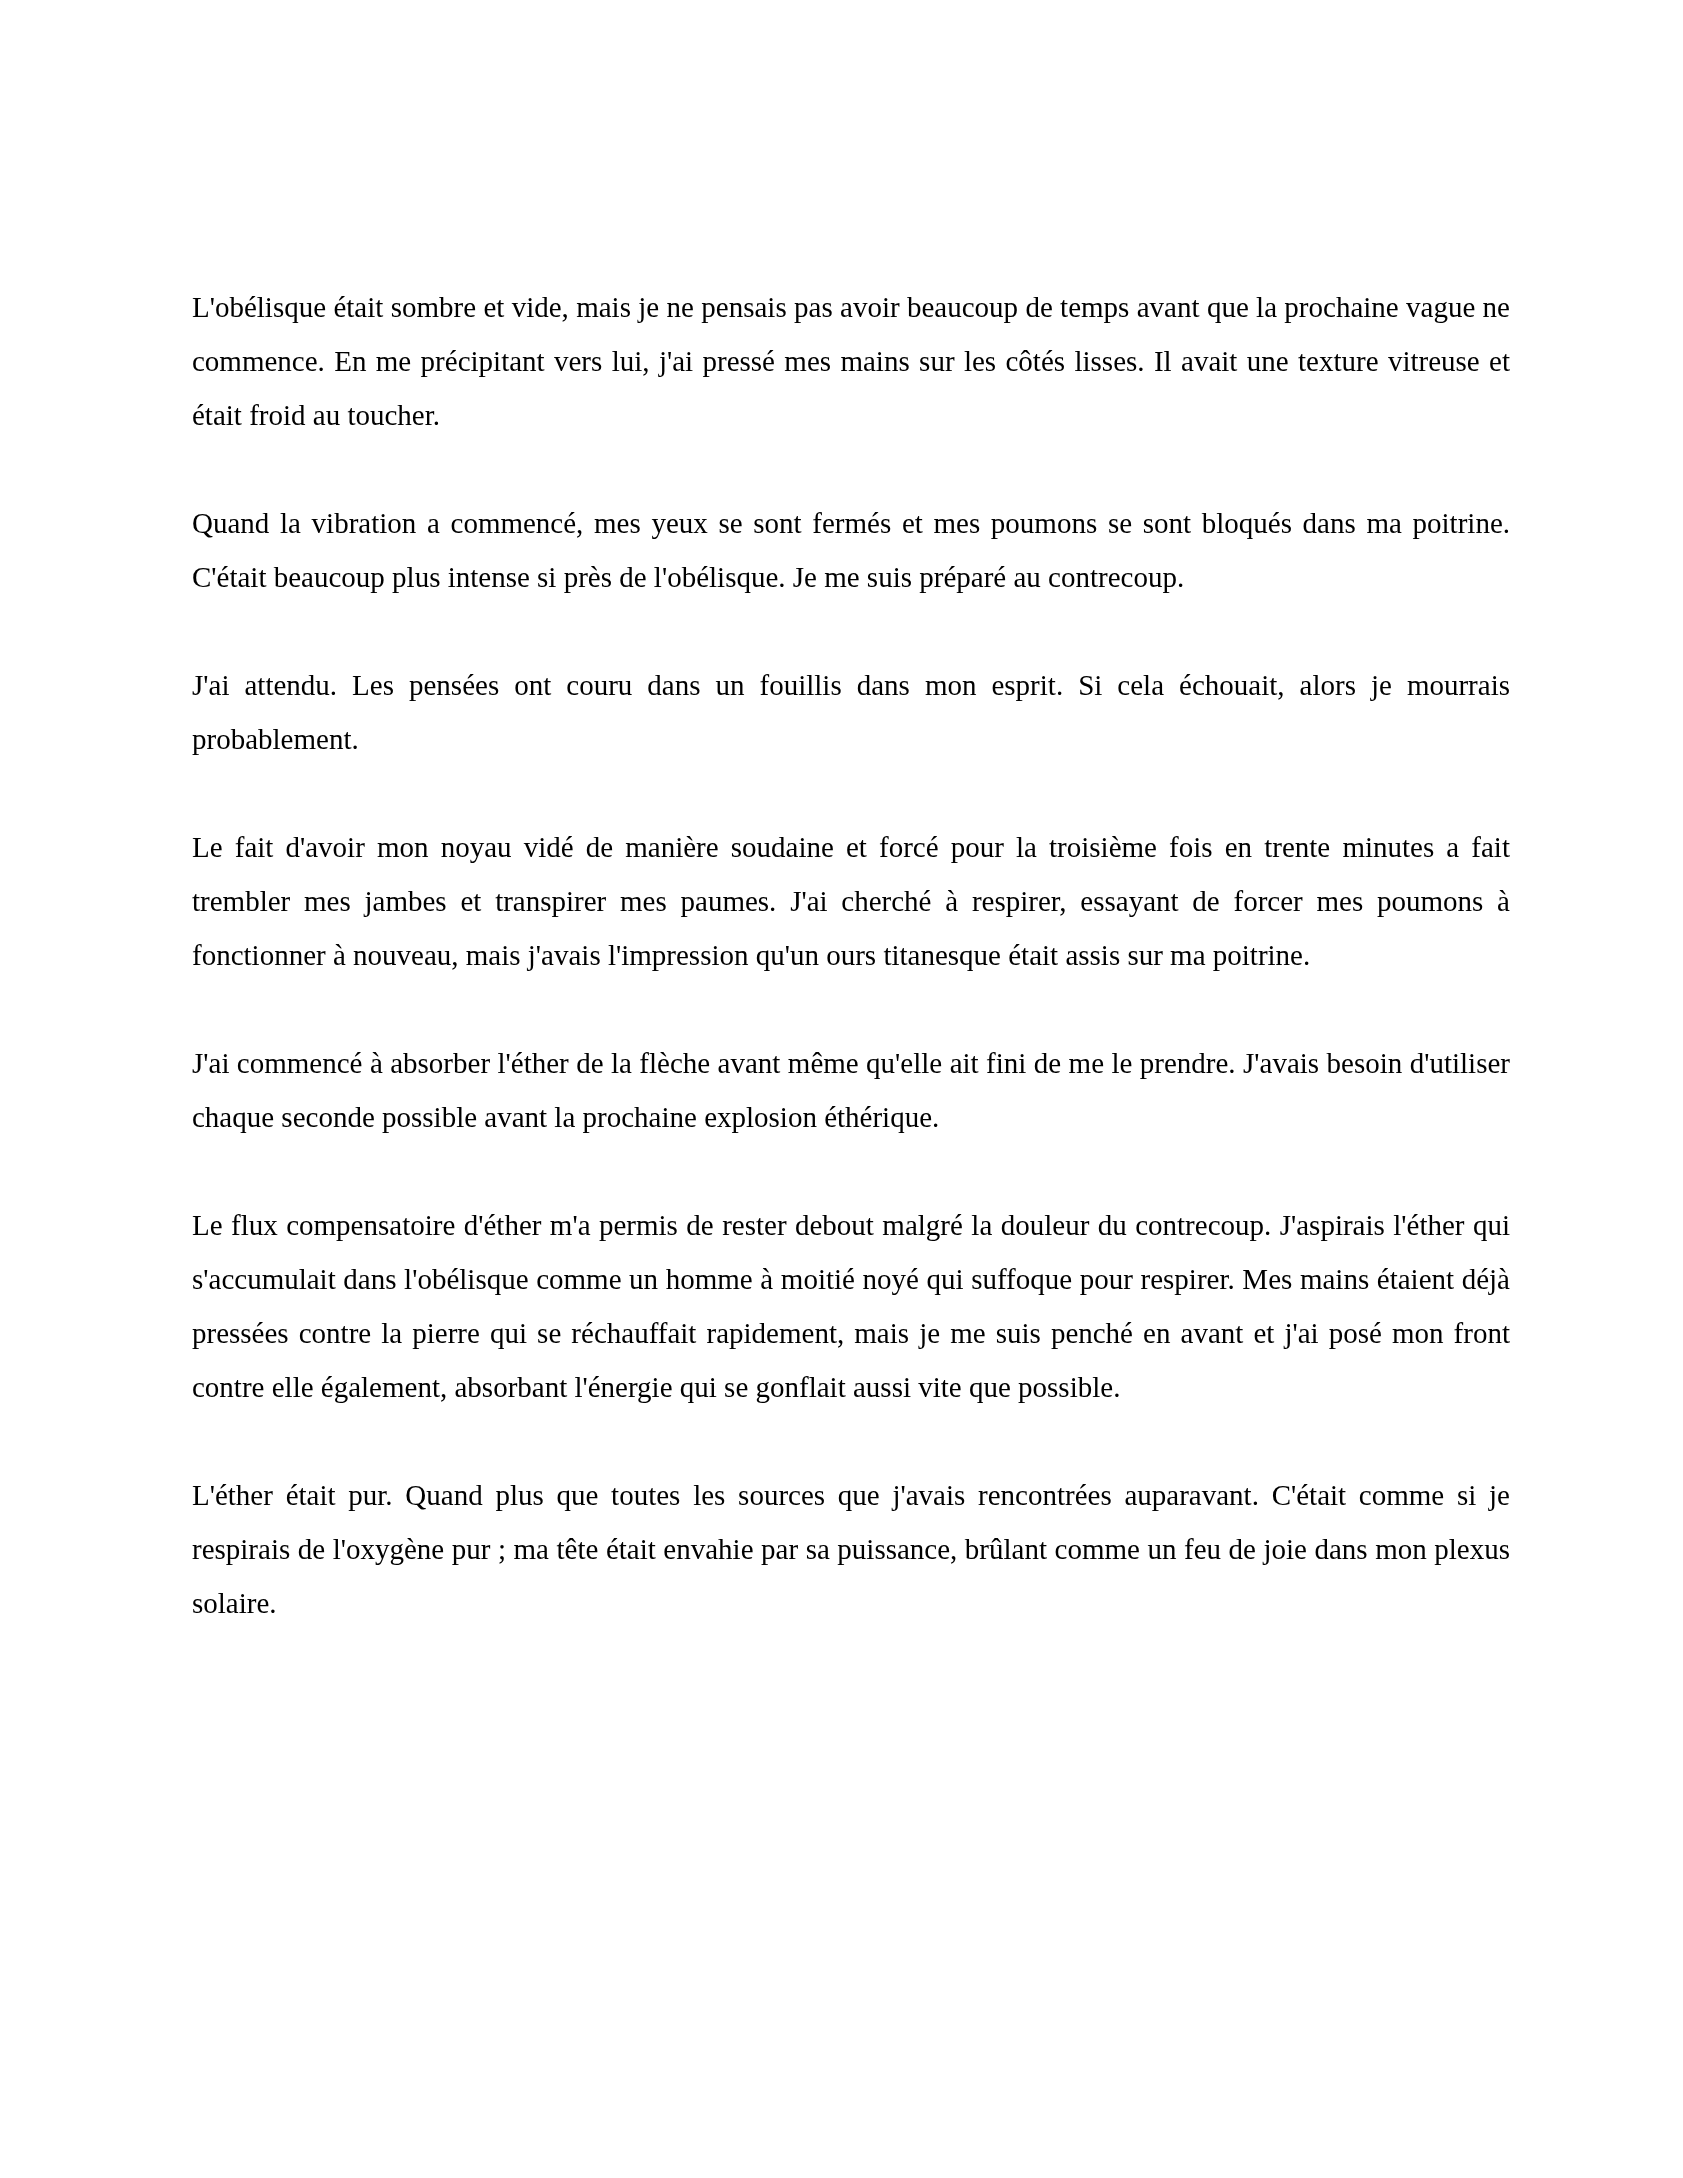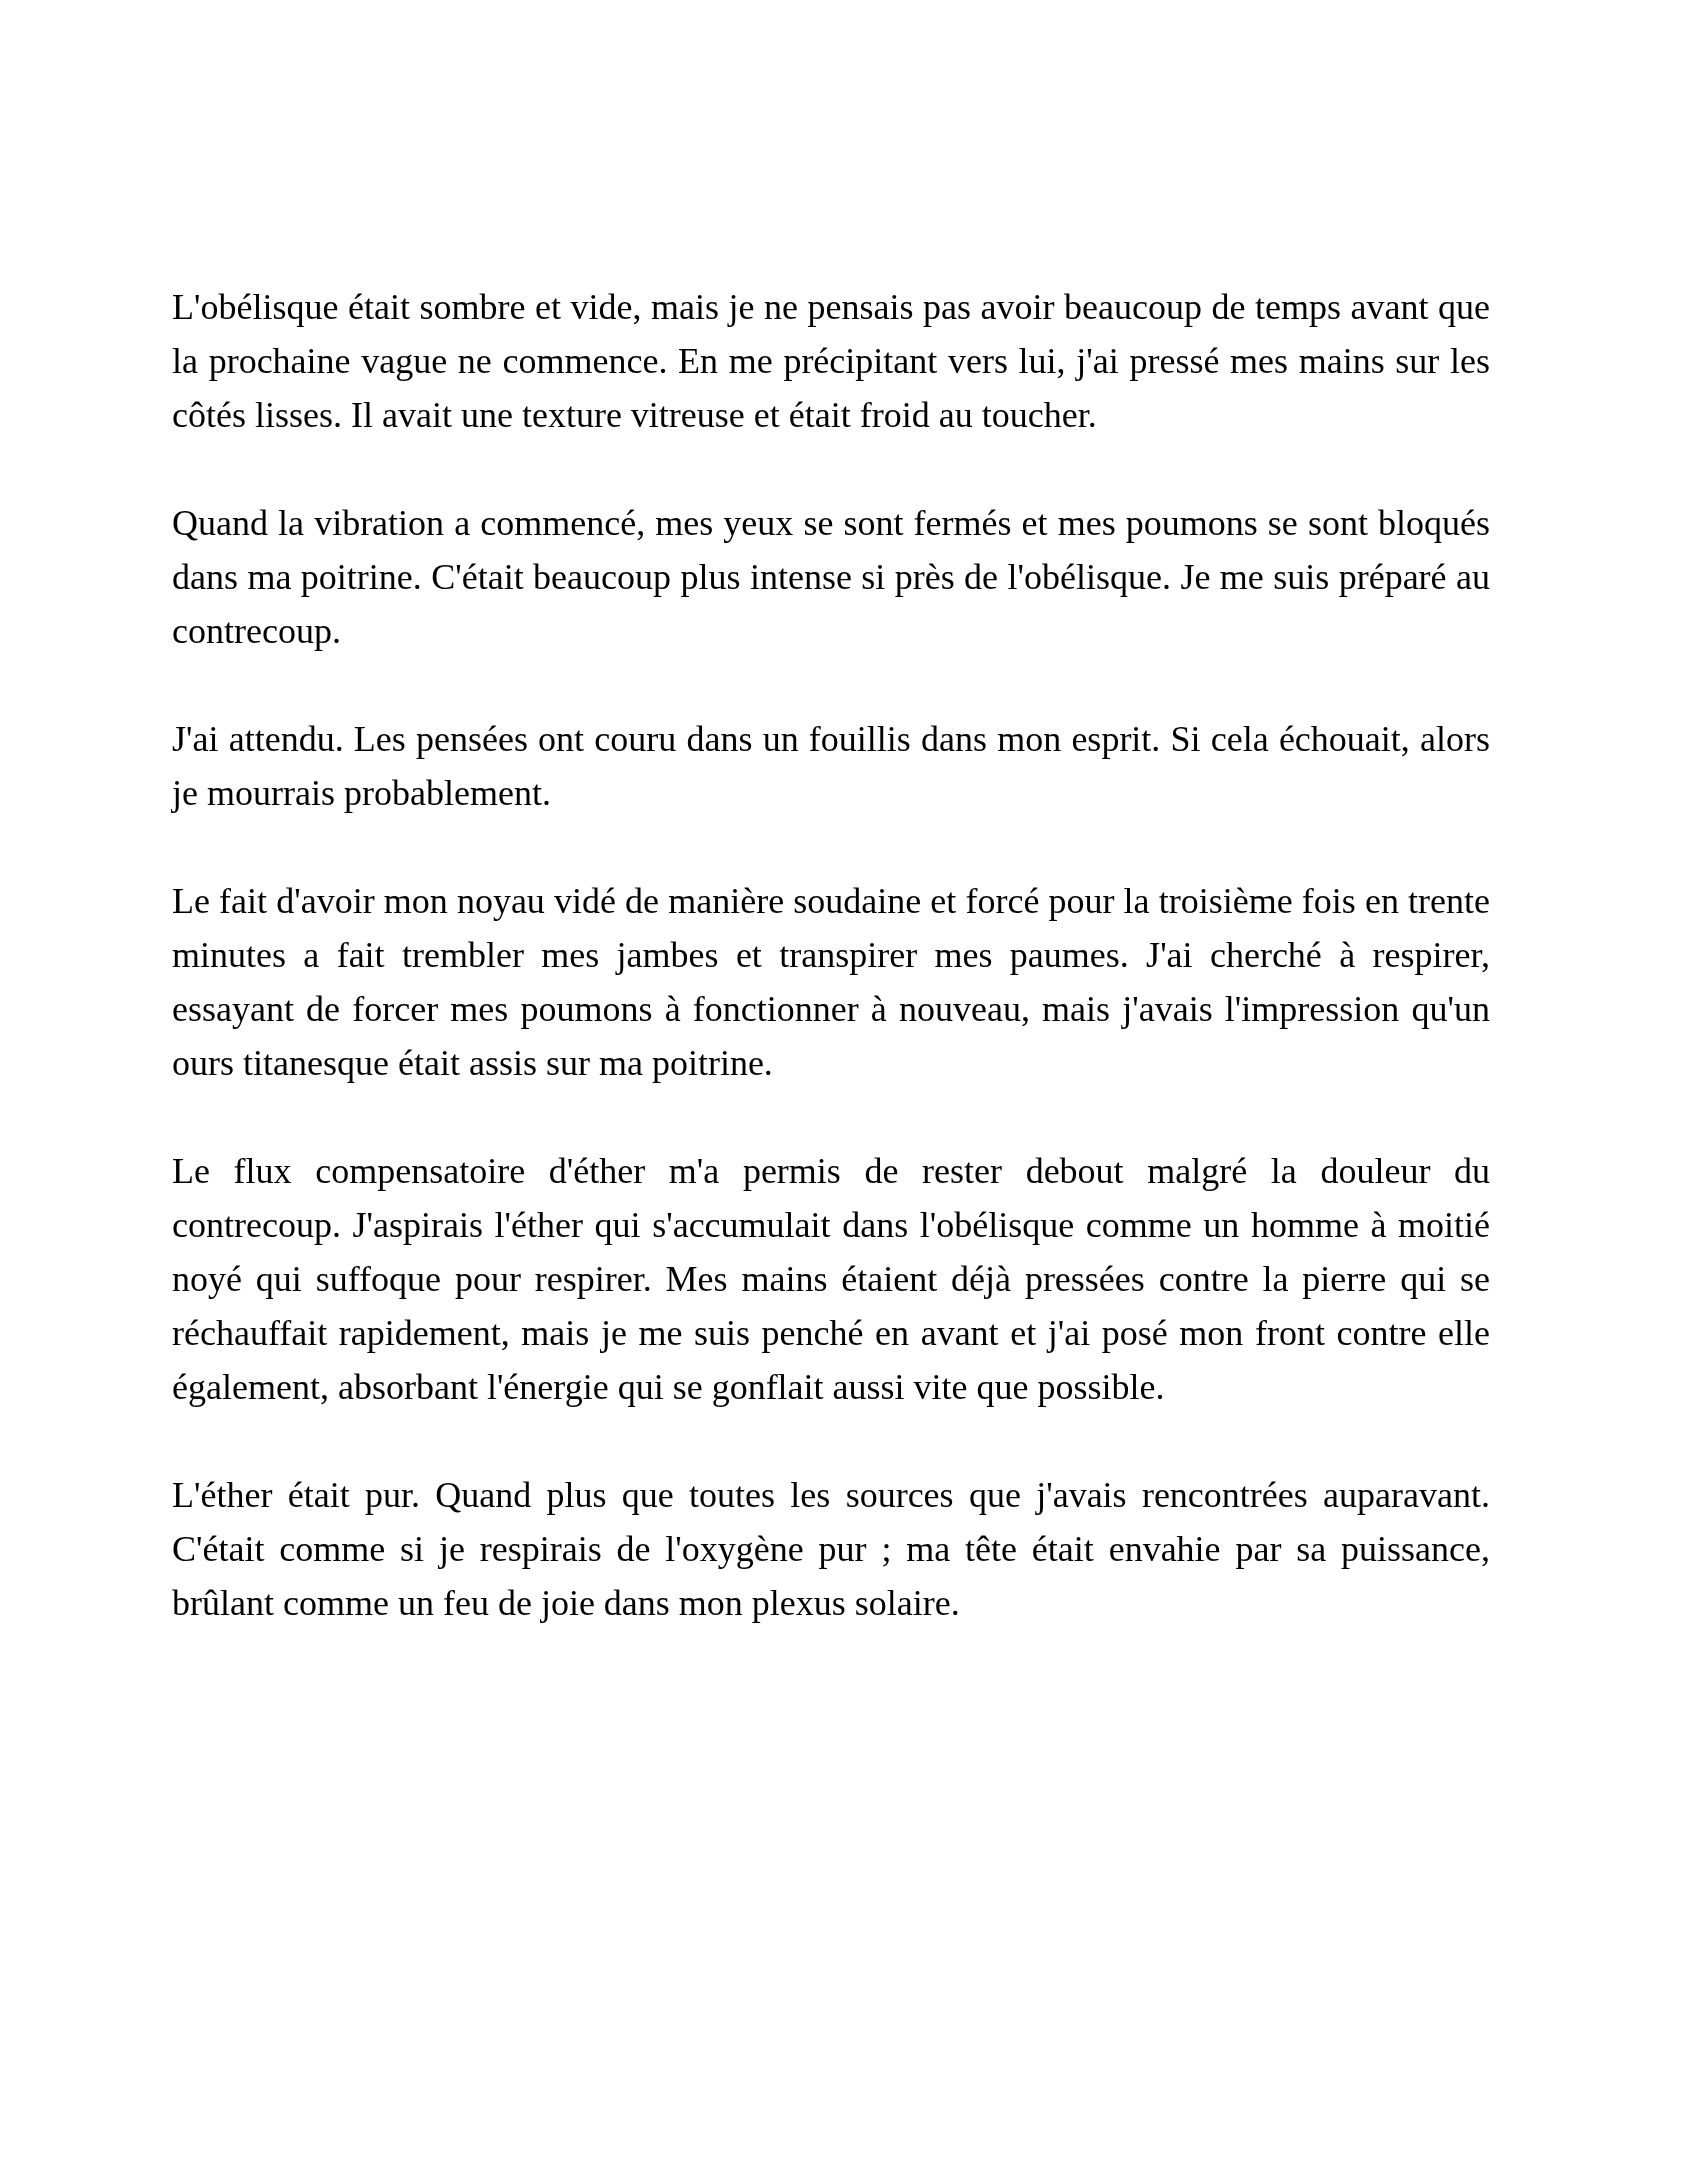--- a/index.html
+++ b/index.html
@@ -8,39 +8,40 @@
       background: #ffffff;
     }
     body {
       width: 1683px;
       height: 2178px;
       position: relative;
       overflow: hidden;
     }
     .page {
       position: absolute;
-      left: 172px;
+      left: 192px;
       top: 280px;
       width: 1318px;
       font-family: "Liberation Serif", "DejaVu Serif", serif;
-      font-size: 36px;
+      font-size: 29px;
       line-height: 54px;
       color: #000000;
     }
     .page p {
       margin: 0 0 54px 0;
       text-align: justify;
       text-align-last: left;
       hyphens: none;
     }
   </style>
 </head>
 <body>
 
 <div class="page">
   <p>L'obélisque était sombre et vide, mais je ne pensais pas avoir beaucoup de temps avant que la prochaine vague ne commence. En me précipitant vers lui, j'ai pressé mes mains sur les côtés lisses. Il avait une texture vitreuse et était froid au toucher.</p>
   <p>Quand la vibration a commencé, mes yeux se sont fermés et mes poumons se sont bloqués dans ma poitrine. C'était beaucoup plus intense si près de l'obélisque. Je me suis préparé au contrecoup.</p>
   <p>J'ai attendu. Les pensées ont couru dans un fouillis dans mon esprit. Si cela échouait, alors je mourrais probablement.</p>
   <p>Le fait d'avoir mon noyau vidé de manière soudaine et forcé pour la troisième fois en trente minutes a fait trembler mes jambes et transpirer mes paumes. J'ai cherché à respirer, essayant de forcer mes poumons à fonctionner à nouveau, mais j'avais l'impression qu'un ours titanesque était assis sur ma poitrine.</p>
+  <p>J'ai commencé à absorber l'éther de la flèche avant même qu'elle ait fini de me le prendre. J'avais besoin d'utiliser chaque seconde possible avant la prochaine explosion éthérique.</p>
   <p>Le flux compensatoire d'éther m'a permis de rester debout malgré la douleur du contrecoup. J'aspirais l'éther qui s'accumulait dans l'obélisque comme un homme à moitié noyé qui suffoque pour respirer. Mes mains étaient déjà pressées contre la pierre qui se réchauffait rapidement, mais je me suis penché en avant et j'ai posé mon front contre elle également, absorbant l'énergie qui se gonflait aussi vite que possible.</p>
   <p>L'éther était pur. Quand plus que toutes les sources que j'avais rencontrées auparavant. C'était comme si je respirais de l'oxygène pur ; ma tête était envahie par sa puissance, brûlant comme un feu de joie dans mon plexus solaire.</p>
 </div>
 
 
 </body></html>

